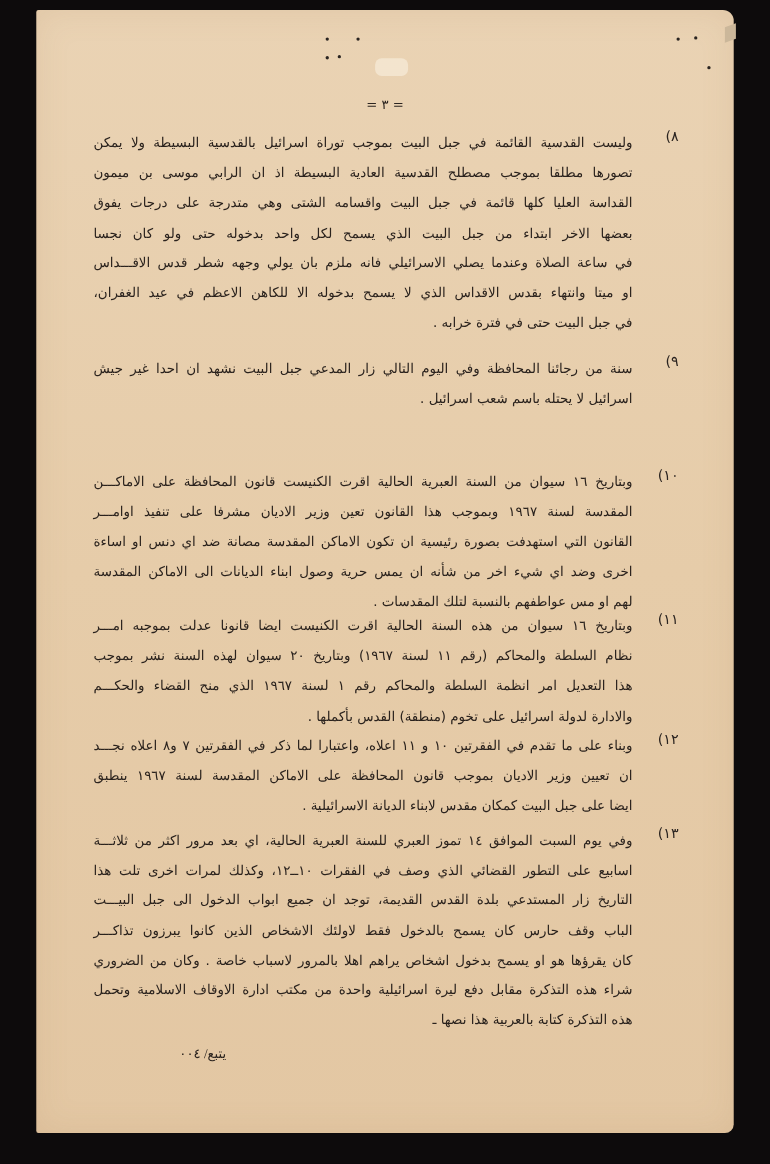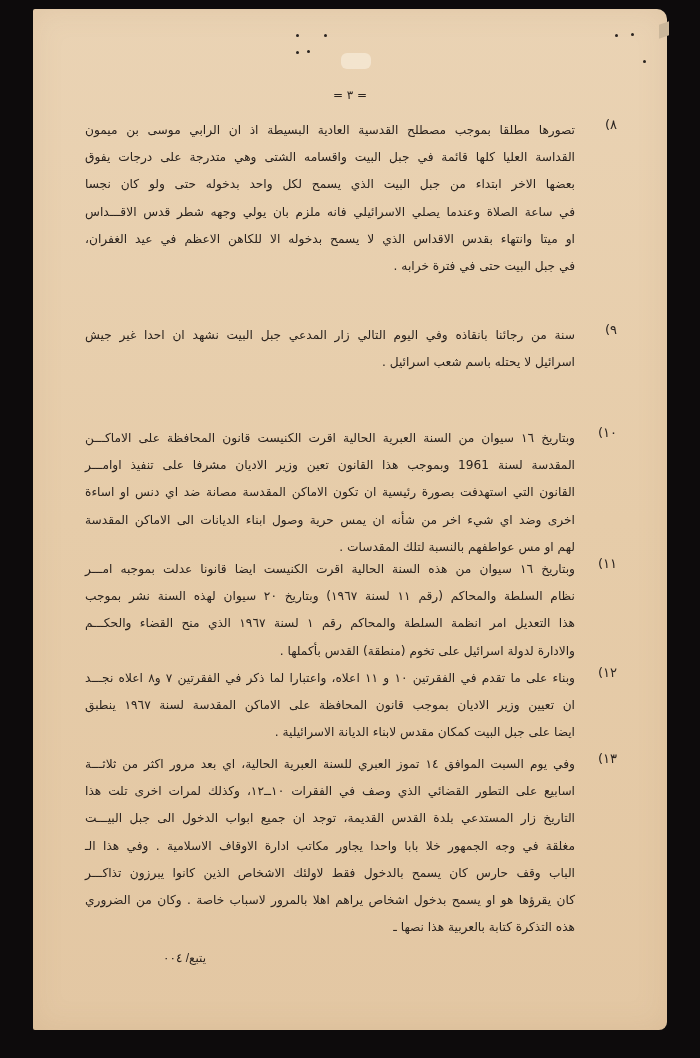--- a/index.html
+++ b/index.html
@@ -87,21 +87,21 @@
       text-align-last: justify;
       height: 27.2px;
     }
     .line.last {
       text-align-last: right;
     }
     .footer-cont {
       position: absolute;
       left: 130px;
       top: 942px;
-      font-family: Liberation Sans, sans-serif;
+      font-family: Liberation Serif, serif;
       font-size: 12px;
       color: #2a221d;
       direction: rtl;
     }
   </style>
 </head>
 <body>
 
 <div class="page">
   <div class="page-corner"></div>
@@ -112,42 +112,43 @@
   <div class="hole" style="left:582px;top:25px;"></div>
   <div class="hole" style="left:598px;top:24px;"></div>
   <div class="hole" style="left:610px;top:51px;"></div>
   <div class="smudge"></div>
 
   <div class="page-number">= ٣ =</div>
 
   <div class="para" style="top:108px;">
     <span class="para-num">٨)</span>
     <div class="para-text">
+      <span class="line">وليست القدسية القائمة في جبل البيت بموجب توراة اسرائيل بالقدسية البسيطة ولا يمكن</span>
       <span class="line">تصورها مطلقا بموجب مصطلح القدسية العادية البسيطة اذ ان الرابي موسى بن ميمون</span>
       <span class="line">القداسة العليا كلها قائمة في جبل البيت واقسامه الشتى وهي متدرجة على درجات يفوق</span>
       <span class="line">بعضها الاخر ابتداء من جبل البيت الذي يسمح لكل واحد بدخوله حتى ولو كان نجسا</span>
       <span class="line">في ساعة الصلاة وعندما يصلي الاسرائيلي فانه ملزم بان يولي وجهه شطر قدس الاقـــداس</span>
       <span class="line">او ميتا وانتهاء بقدس الاقداس الذي لا يسمح بدخوله الا للكاهن الاعظم في عيد الغفران،</span>
       <span class="line last">في جبل البيت حتى في فترة خرابه .</span>
     </div>
   </div>
 
   <div class="para" style="top:313px;">
     <span class="para-num">٩)</span>
     <div class="para-text">
-      <span class="line">سنة من رجائنا بانقاذه وفي اليوم التالي زار المدعي جبل البيت نشهد ان احدا غير جيش</span>
+      <span class="line">سنة من رجائنا المحافظة وفي اليوم التالي زار المدعي جبل البيت نشهد ان احدا غير جيش</span>
       <span class="line last">اسرائيل لا يحتله باسم شعب اسرائيل .</span>
     </div>
   </div>
 
   <div class="para" style="top:416px;">
     <span class="para-num">١٠)</span>
     <div class="para-text">
       <span class="line">وبتاريخ ١٦ سيوان من السنة العبرية الحالية اقرت الكنيست قانون المحافظة على الاماكـــن</span>
-      <span class="line">المقدسة لسنة 1961 وبموجب هذا القانون تعين وزير الاديان مشرفا على تنفيذ اوامـــر</span>
+      <span class="line">المقدسة لسنة ١٩٦٧ وبموجب هذا القانون تعين وزير الاديان مشرفا على تنفيذ اوامـــر</span>
       <span class="line">القانون التي استهدفت بصورة رئيسية ان تكون الاماكن المقدسة مصانة ضد اي دنس او اساءة</span>
       <span class="line">اخرى وضد اي شيء اخر من شأنه ان يمس حرية وصول ابناء الديانات الى الاماكن المقدسة</span>
       <span class="line last">لهم او مس عواطفهم بالنسبة لتلك المقدسات .</span>
     </div>
   </div>
 
   <div class="para" style="top:547px;">
     <span class="para-num">١١)</span>
     <div class="para-text">
       <span class="line">وبتاريخ ١٦ سيوان من هذه السنة الحالية اقرت الكنيست ايضا قانونا عدلت بموجبه امـــر</span>
@@ -165,21 +166,21 @@
       <span class="line last">ايضا على جبل البيت كمكان مقدس لابناء الديانة الاسرائيلية .</span>
     </div>
   </div>
 
   <div class="para" style="top:742px;">
     <span class="para-num">١٣)</span>
     <div class="para-text">
       <span class="line">وفي يوم السبت الموافق ١٤ تموز العبري للسنة العبرية الحالية، اي بعد مرور اكثر من ثلاثـــة</span>
       <span class="line">اسابيع على التطور القضائي الذي وصف في الفقرات ١٠ــ١٢، وكذلك لمرات اخرى تلت هذا</span>
       <span class="line">التاريخ زار المستدعي بلدة القدس القديمة، توجد ان جميع ابواب الدخول الى جبل البيـــت</span>
-      <span class="line">مغلقة في وجه الجمهور خلا بابا واحدا يجاور مكاتب ادارة الاوقاف الاسلامية . وفي هذا الـ</span>
       <span class="line">الباب وقف حارس كان يسمح بالدخول فقط لاولئك الاشخاص الذين كانوا يبرزون تذاكـــر</span>
       <span class="line">كان يقرؤها هو او يسمح بدخول اشخاص يراهم اهلا بالمرور لاسباب خاصة . وكان من الضروري</span>
+      <span class="line">شراء هذه التذكرة مقابل دفع ليرة اسرائيلية واحدة من مكتب ادارة الاوقاف الاسلامية وتحمل</span>
       <span class="line last">هذه التذكرة كتابة بالعربية هذا نصها ـ</span>
     </div>
   </div>
 
   <div class="footer-cont">يتبع/ ٠٠٤</div>
 </div>
 
 </body></html>

